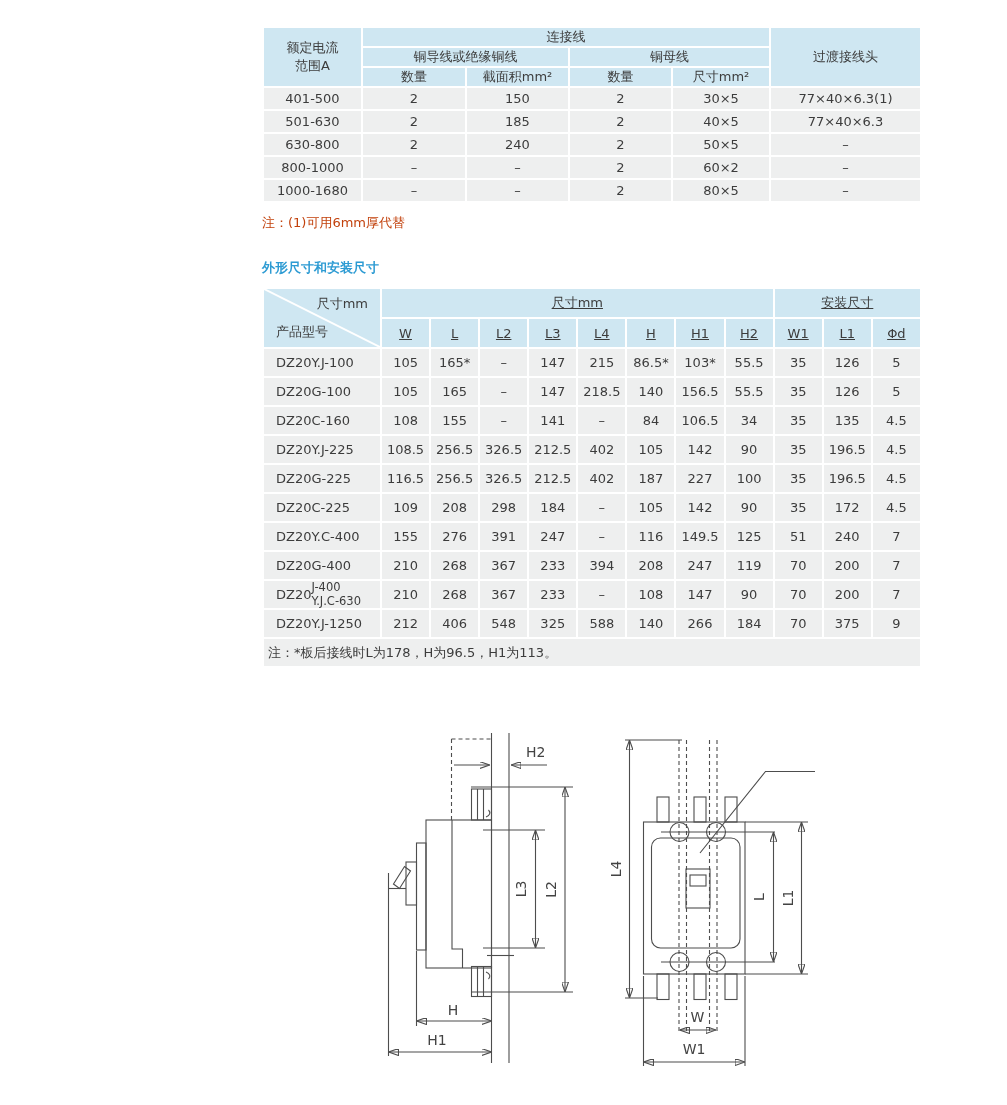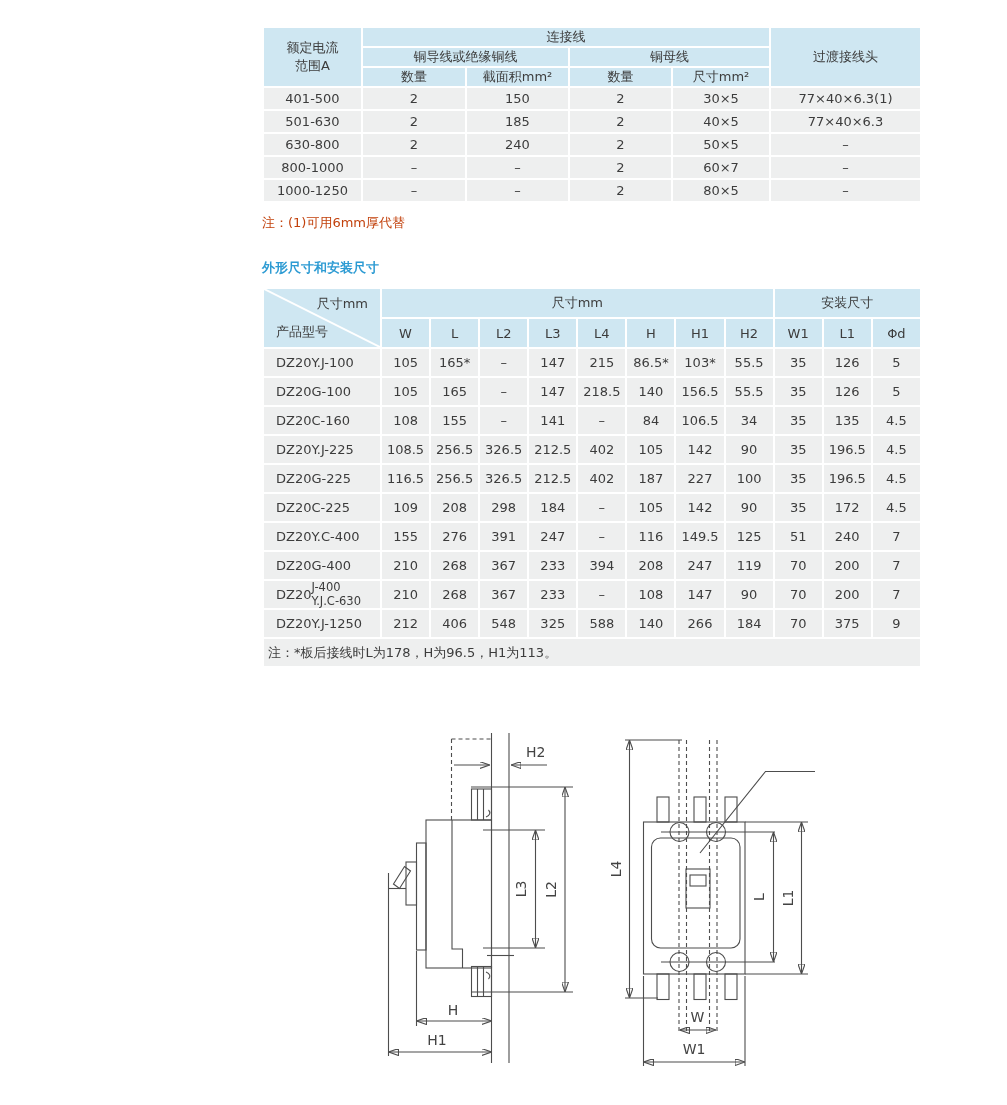--- a/index.html
+++ b/index.html
@@ -14,21 +14,21 @@
        vertical-align:middle; padding:0; }
 
   #table1 { position:absolute; left:262px; top:26px; width:660px; }
   #table1 thead th { height:18px; }
   #table1 tbody td { height:21px;margin-top:44px; }
 
   #note1 { position:absolute; left:262px; top:214px; font-size:13px; color:#c2410c; }
   #title2 { position:absolute; left:262px; top:259px; font-size:13px; font-weight:bold; color:#2d9bd3; }
 
   #table2 { position:absolute; left:262px; top:287px; width:660px; }
-  #table2 thead th { height:28px; }
+  #table2 thead th { height:28px;text-decoration:underline; }
   #table2 tbody td { height:27px; }
   #table2 tfoot td { height:27px; text-align:left; padding-left:4px; }
 
   .pre { white-space:pre-line; line-height:1.35; }
 
   .diag { position:relative; }
   .diag .dline { position:absolute; left:0; top:0; width:100%; height:100%; }
   .diag .ctop { position:absolute; top:6px; right:12px; }
   .diag .cbot { position:absolute; bottom:6px; left:12px;text-align:center; }
 
@@ -99,25 +99,25 @@
           <td>240</td>
           <td>2</td>
           <td>50×5</td>
           <td>–</td>
         </tr>
         <tr>
           <td>800-1000</td>
           <td>–</td>
           <td>–</td>
           <td>2</td>
-          <td>60×7</td>
-          <td>–</td>
-        </tr>
-        <tr>
-          <td>1000-1250</td>
+          <td>60×2</td>
+          <td>–</td>
+        </tr>
+        <tr>
+          <td>1000-1680</td>
           <td>–</td>
           <td>–</td>
           <td>2</td>
           <td>80×5</td>
           <td>–</td>
         </tr>
       </tbody>
   </table>
 
   <div id="note1">注：(1)可用6mm厚代替</div>

